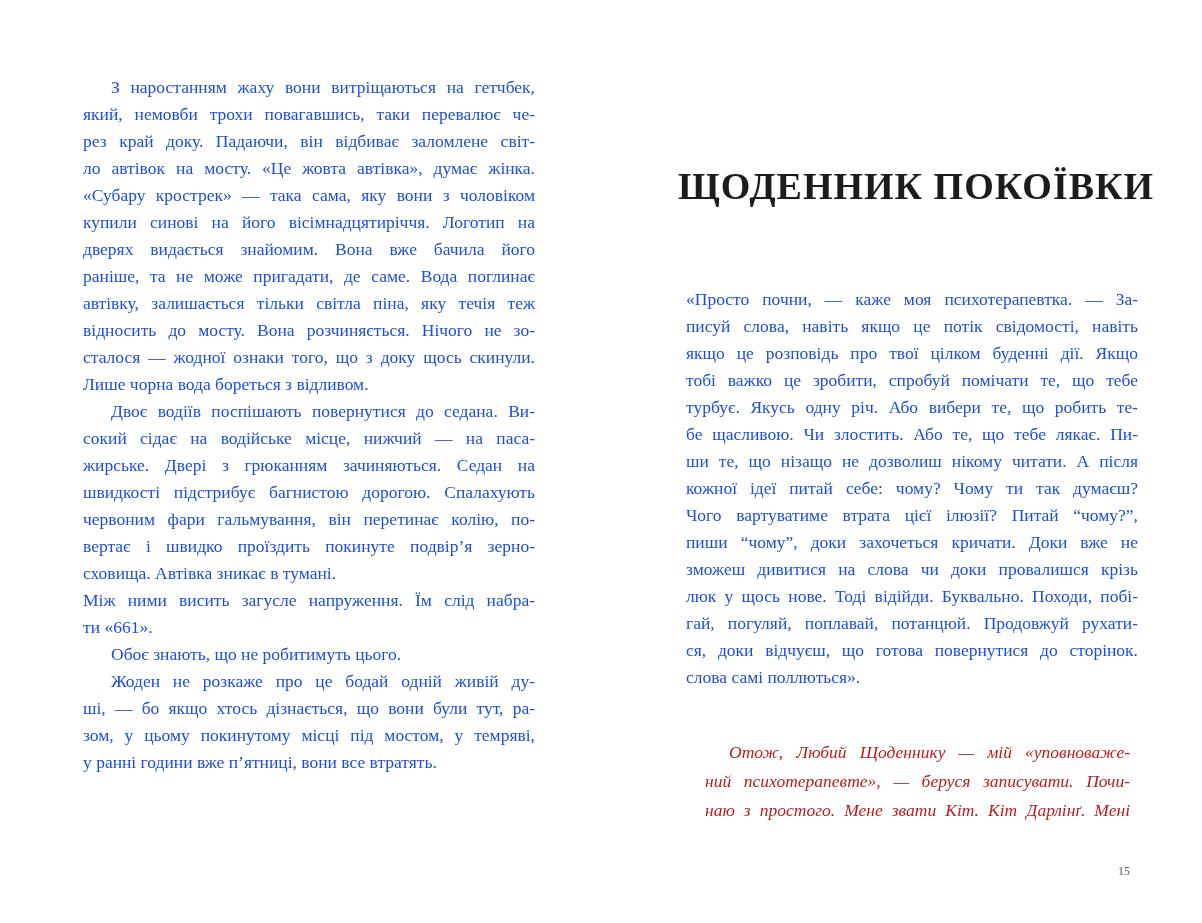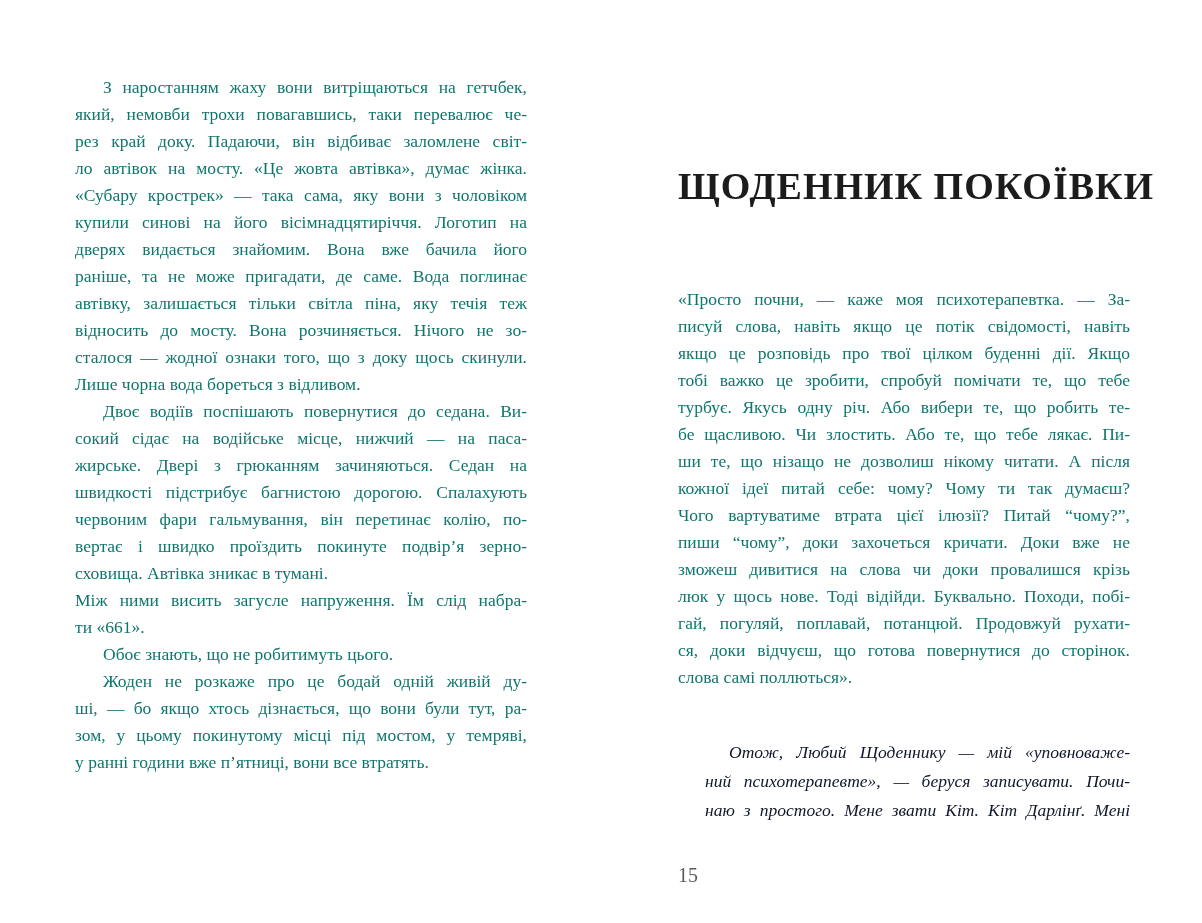--- a/index.html
+++ b/index.html
@@ -18,23 +18,23 @@
   .page {
     position: absolute;
     top: 0;
     height: 923px;
   }
   #left-page  { left: 75px;  width: 452px; }
   #right-page { left: 678px; width: 452px; }
 
   .body-text {
     position: absolute;
-    left: 0;
+    left: 8px;
     width: 452px;
-    color: #0f766e;
+    color: #1d4ed8;
     font-size: 17.5px;
     line-height: 27px;
   }
   #left-body  { top: 74px; }
   #right-body { top: 286px; }
 
   .para { margin: 0; }
   .line {
     text-align: justify;
     text-align-last: justify;
@@ -55,34 +55,34 @@
     letter-spacing: 1px;
     color: #1c1c1c;
     white-space: nowrap;
   }
 
   #epigraph {
     position: absolute;
     top: 738px;
     left: 27px;
     width: 425px;
-    color: #0f172a;
+    color: #b91c1c;
     font-size: 17.5px;
     line-height: 29px;
     font-style: italic;
   }
   #epigraph .line.indent { text-indent: 24px; }
 
   #page-number {
     position: absolute;
     top: 864px;
     left: 0;
     width: 452px;
-    text-align: left;
-    font-size: 20px;
+    text-align: right;
+    font-size: 12px;
     color: #5a5a5a;
   }
 </style>
 </head>
 <body>
 
 <div id="book-spread">
 
   <div class="page" id="left-page">
     <div class="body-text" id="left-body">

